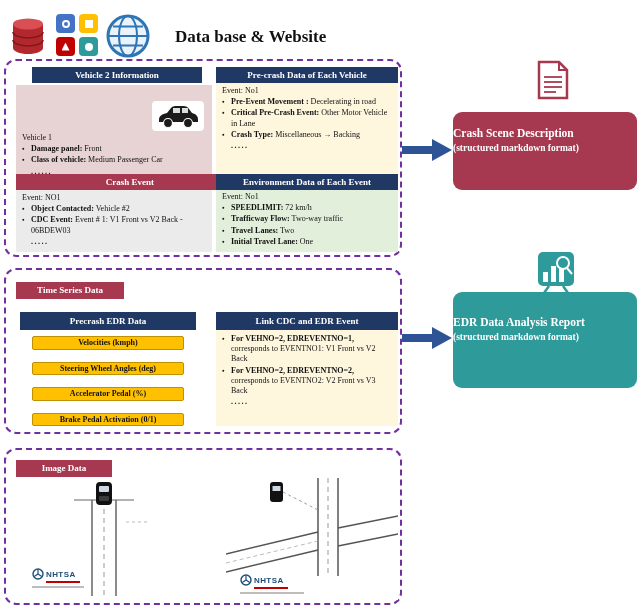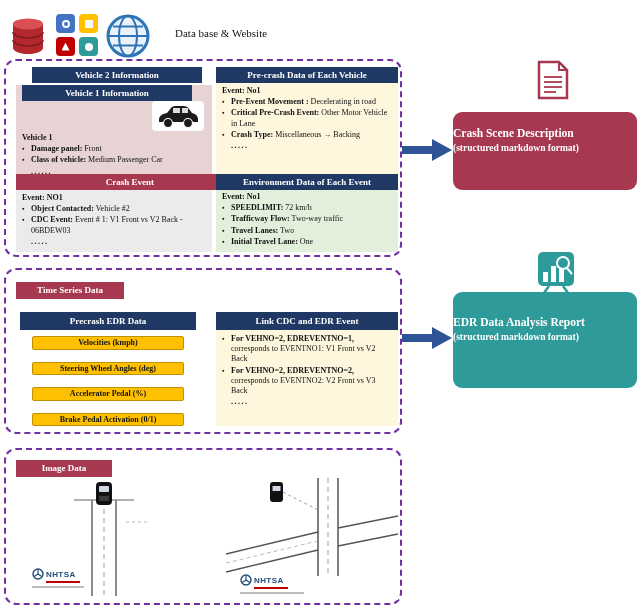--- a/index.html
+++ b/index.html
@@ -9,33 +9,33 @@
   .abs{position:absolute}
   .dashed{border:2px dashed #7030A0;border-radius:12px}
   .bar{color:#fff;font-weight:bold;text-align:center;display:flex;align-items:center;justify-content:center;font-size:9px;line-height:1;padding:0 2px}
   .navy{background:#1F3864}
   .redbar{background:#A63950}
   .panel{font-size:8px;line-height:1.28;padding:3px 6px;overflow:hidden}
   .pink{background:#E7D3D3}
   .cream{background:#FFF6DE}
   .green{background:#E2EFDA}
   .gray{background:#EBEBEB}
-  .evt{font-weight:bold}
+  .evt{font-weight:normal}
   .blist{list-style:none}
   .blist li{position:relative;padding-left:9px;margin:1px 0}
   .blist li::before{content:"●";position:absolute;left:0;top:2px;font-size:4.5px}
   .more{padding-left:9px;letter-spacing:1.5px;font-weight:bold}
   .btncol{display:flex;flex-direction:column;gap:12px;padding:6px 12px 0 12px}
   .btn{background:#FFC000;border:1px solid #BF9000;border-radius:2px;font-weight:bold;font-size:8px;height:16px;display:flex;align-items:center;justify-content:center}
   .outbox{border-radius:9px;color:#fff;text-align:left}
   .crimsonbg{background:#A63950}
   .tealbg{background:#2E9A9A}
   .outtitle{font-weight:bold;font-size:11.5px}
   .outsub{font-weight:bold;font-size:9.5px;margin-top:4px}
-  .toplabel{font-weight:normal;font-size:11px}
+  .toplabel{font-weight:bold;font-size:17px}
   .apps{display:grid;grid-template-columns:19px 19px;grid-template-rows:19px 19px;gap:4px}
   .app{border-radius:4px;display:flex;align-items:center;justify-content:center}
   .glyph{width:8px;height:8px;background:#fff}
   .g-circle{border-radius:50%}
   .g-ring{background:transparent;border:2px solid #fff;border-radius:50%}
   .g-tri{clip-path:polygon(50% 0,0 100%,100% 100%)}
   .caricon{position:absolute;right:8px;top:16px;width:52px;height:30px;background:#fff;border-radius:4px;display:flex;align-items:center;justify-content:center}
   .vtext{position:absolute;left:6px;top:48px;width:186px;font-size:8px;line-height:1.28}
   .imgbox{background:#fff}
   .logo-block{position:absolute}
@@ -102,21 +102,20 @@
       <div class="vtext">
         <div class="evt">Vehicle 1</div>
         <ul class="blist">
           <li><b>Damage panel:</b><span> Front</span></li>
           <li><b>Class of vehicle:</b><span> Medium Passenger Car</span></li>
         </ul>
         <div class="more">......</div>
       </div>
     </div>
 
-    <div class="bar navy abs" style="left:16px;top:24px;width:170px;height:16px">Vehicle 1 Information</div>
 
     <div class="bar redbar abs" style="left:10px;top:113px;width:228px;height:16px">Crash Event</div>
     <div class="panel gray abs" style="left:10px;top:129px;width:196px;height:62px">
       <div class="evt">Event: NO1</div>
       <ul class="blist">
         <li><b>Object Contacted:</b><span> Vehicle #2</span></li>
         <li><b>CDC Event:</b><span> Event # 1: V1 Front vs V2 Back - 06BDEW03</span></li>
       </ul>
       <div class="more">.....</div>
     </div>

